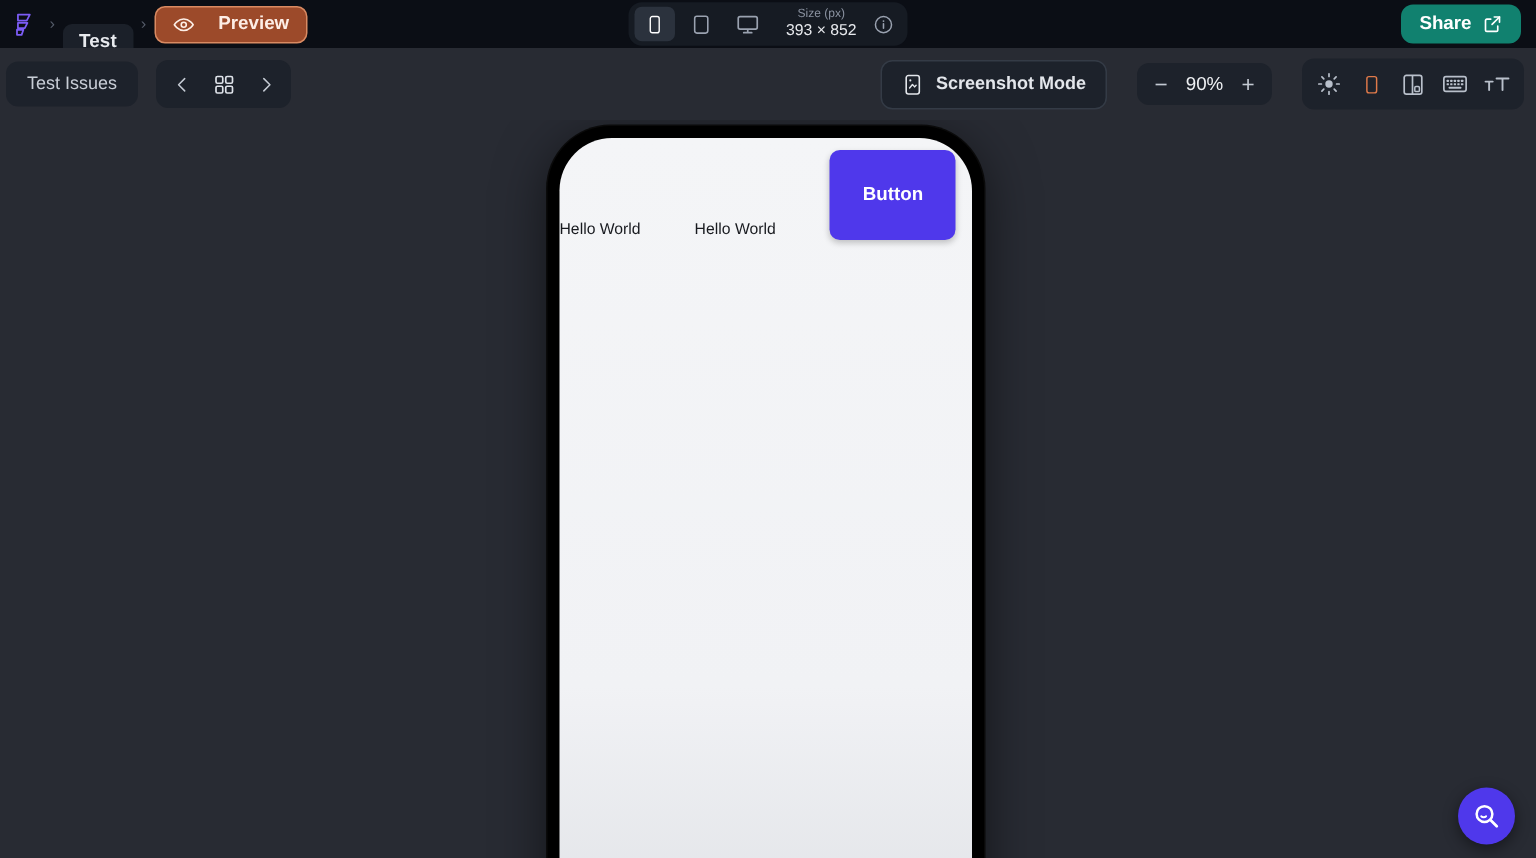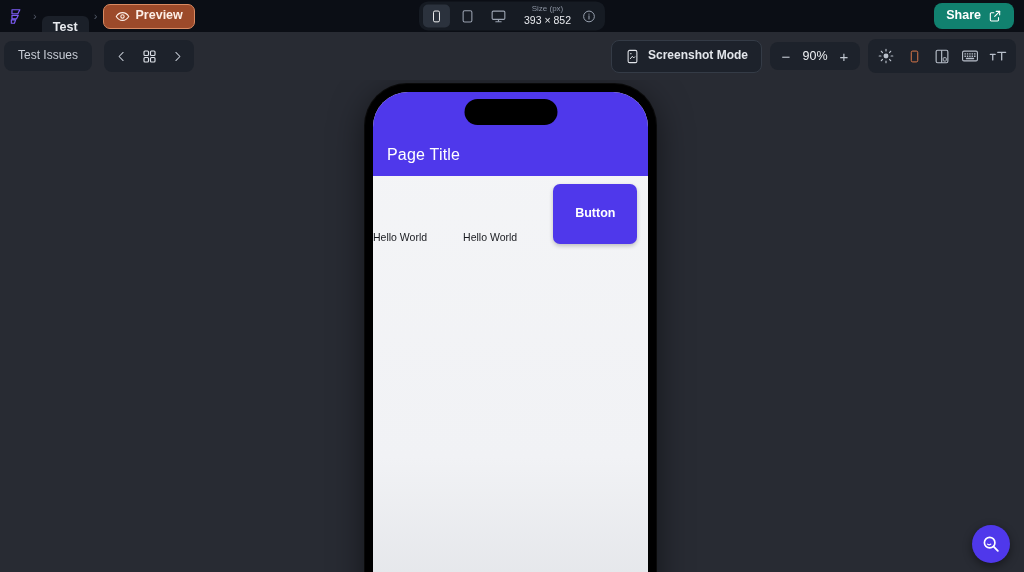--- a/index.html
+++ b/index.html
@@ -18,21 +18,21 @@
     display: flex; align-items: center;
   }
   .topbar-left { display: flex; align-items: center; gap: 5px; padding-left: 6px; }
   .logo { width: 22px; height: 22px; display: flex; align-items: center; justify-content: center; }
   .crumb-sep { color: #555c6a; font-size: 11px; line-height: 1; user-select: none; }
   .crumb-chip {
     background: #1b2029; color: #e8eaee; font-size: 12.5px; font-weight: 700;
     padding: 5px 11px; border-radius: 6px; line-height: 1.1; letter-spacing: .1px; margin-top: 24px;
   }
   .preview-chip {
-    display: flex; align-items: center; gap: 6px;
+    display: flex; align-items: center; gap: 16px;
     background: #9c4a2a; border: 1px solid #d98a62; color: #fdeee6;
     font-size: 12.5px; font-weight: 700; padding: 4px 11px; border-radius: 7px;
     line-height: 1.1;
   }
   .topbar-center {
     position: absolute; left: 50%; top: 50%; transform: translate(-50%,-50%);
     display: flex; align-items: center; gap: 4px;
     background: #161b23; border-radius: 9px; padding: 3px 8px 3px 4px;
   }
   .dev-btn {
@@ -65,21 +65,21 @@
   .nav-group {
     display: flex; align-items: center; gap: 2px;
     background: #1d222b; border-radius: 8px; margin-left: 12px; padding: 3px 4px;
   }
   .nav-btn {
     width: 26px; height: 26px; border-radius: 6px;
     display: flex; align-items: center; justify-content: center;
   }
   .subbar-right {
     position: absolute; right: 8px; top: 50%; transform: translateY(-50%);
-    display: flex; align-items: center; gap: 8px;
+    display: flex; align-items: center; gap: 20px;
   }
   .shot-chip {
     display: flex; align-items: center; gap: 8px;
     background: #1d222b; border: 1px solid #343b46; color: #e3e6eb;
     font-size: 12px; font-weight: 700; padding: 7px 13px; border-radius: 8px;
     line-height: 1.1;
   }
   .zoom-group {
     display: flex; align-items: center; gap: 2px;
     background: #1d222b; border-radius: 8px; padding: 4px 6px;
@@ -335,24 +335,20 @@
       </div>
     </div>
   </div>
 </div>
 
 <div class="canvas">
 
   <div class="phone">
     <div class="phone-screen">
 
-      <div class="app-header">
-        <div class="island"></div>
-        <div class="app-title">Page Title</div>
-      </div>
 
       <div class="app-body">
         <div class="hello">Hello World</div>
         <div class="hello">Hello World</div>
         <div class="app-btn">Button</div>
       </div>
 
     </div>
   </div>
 

